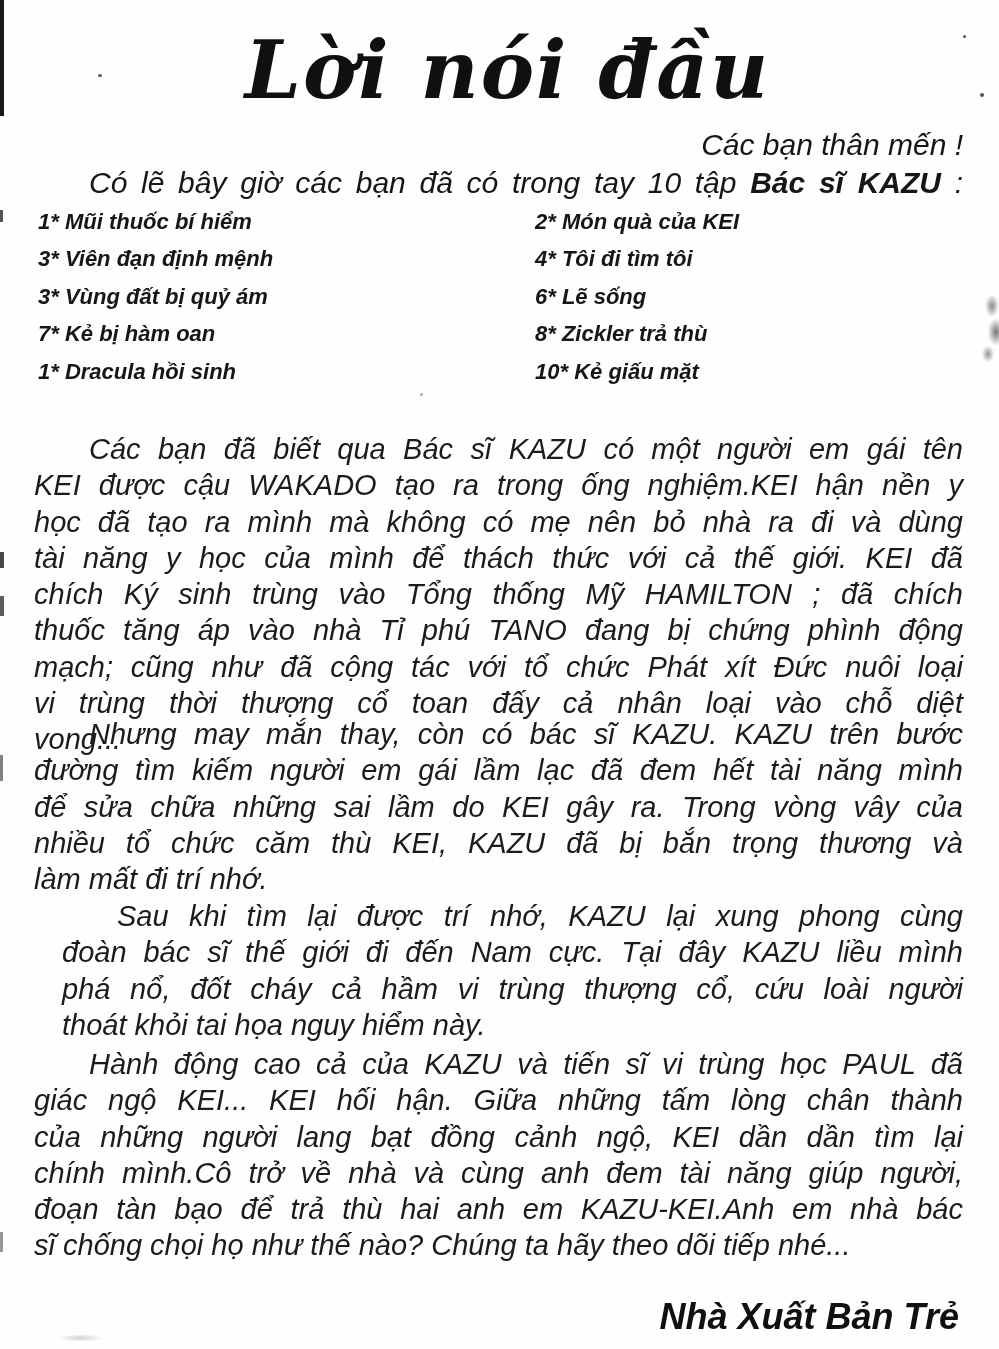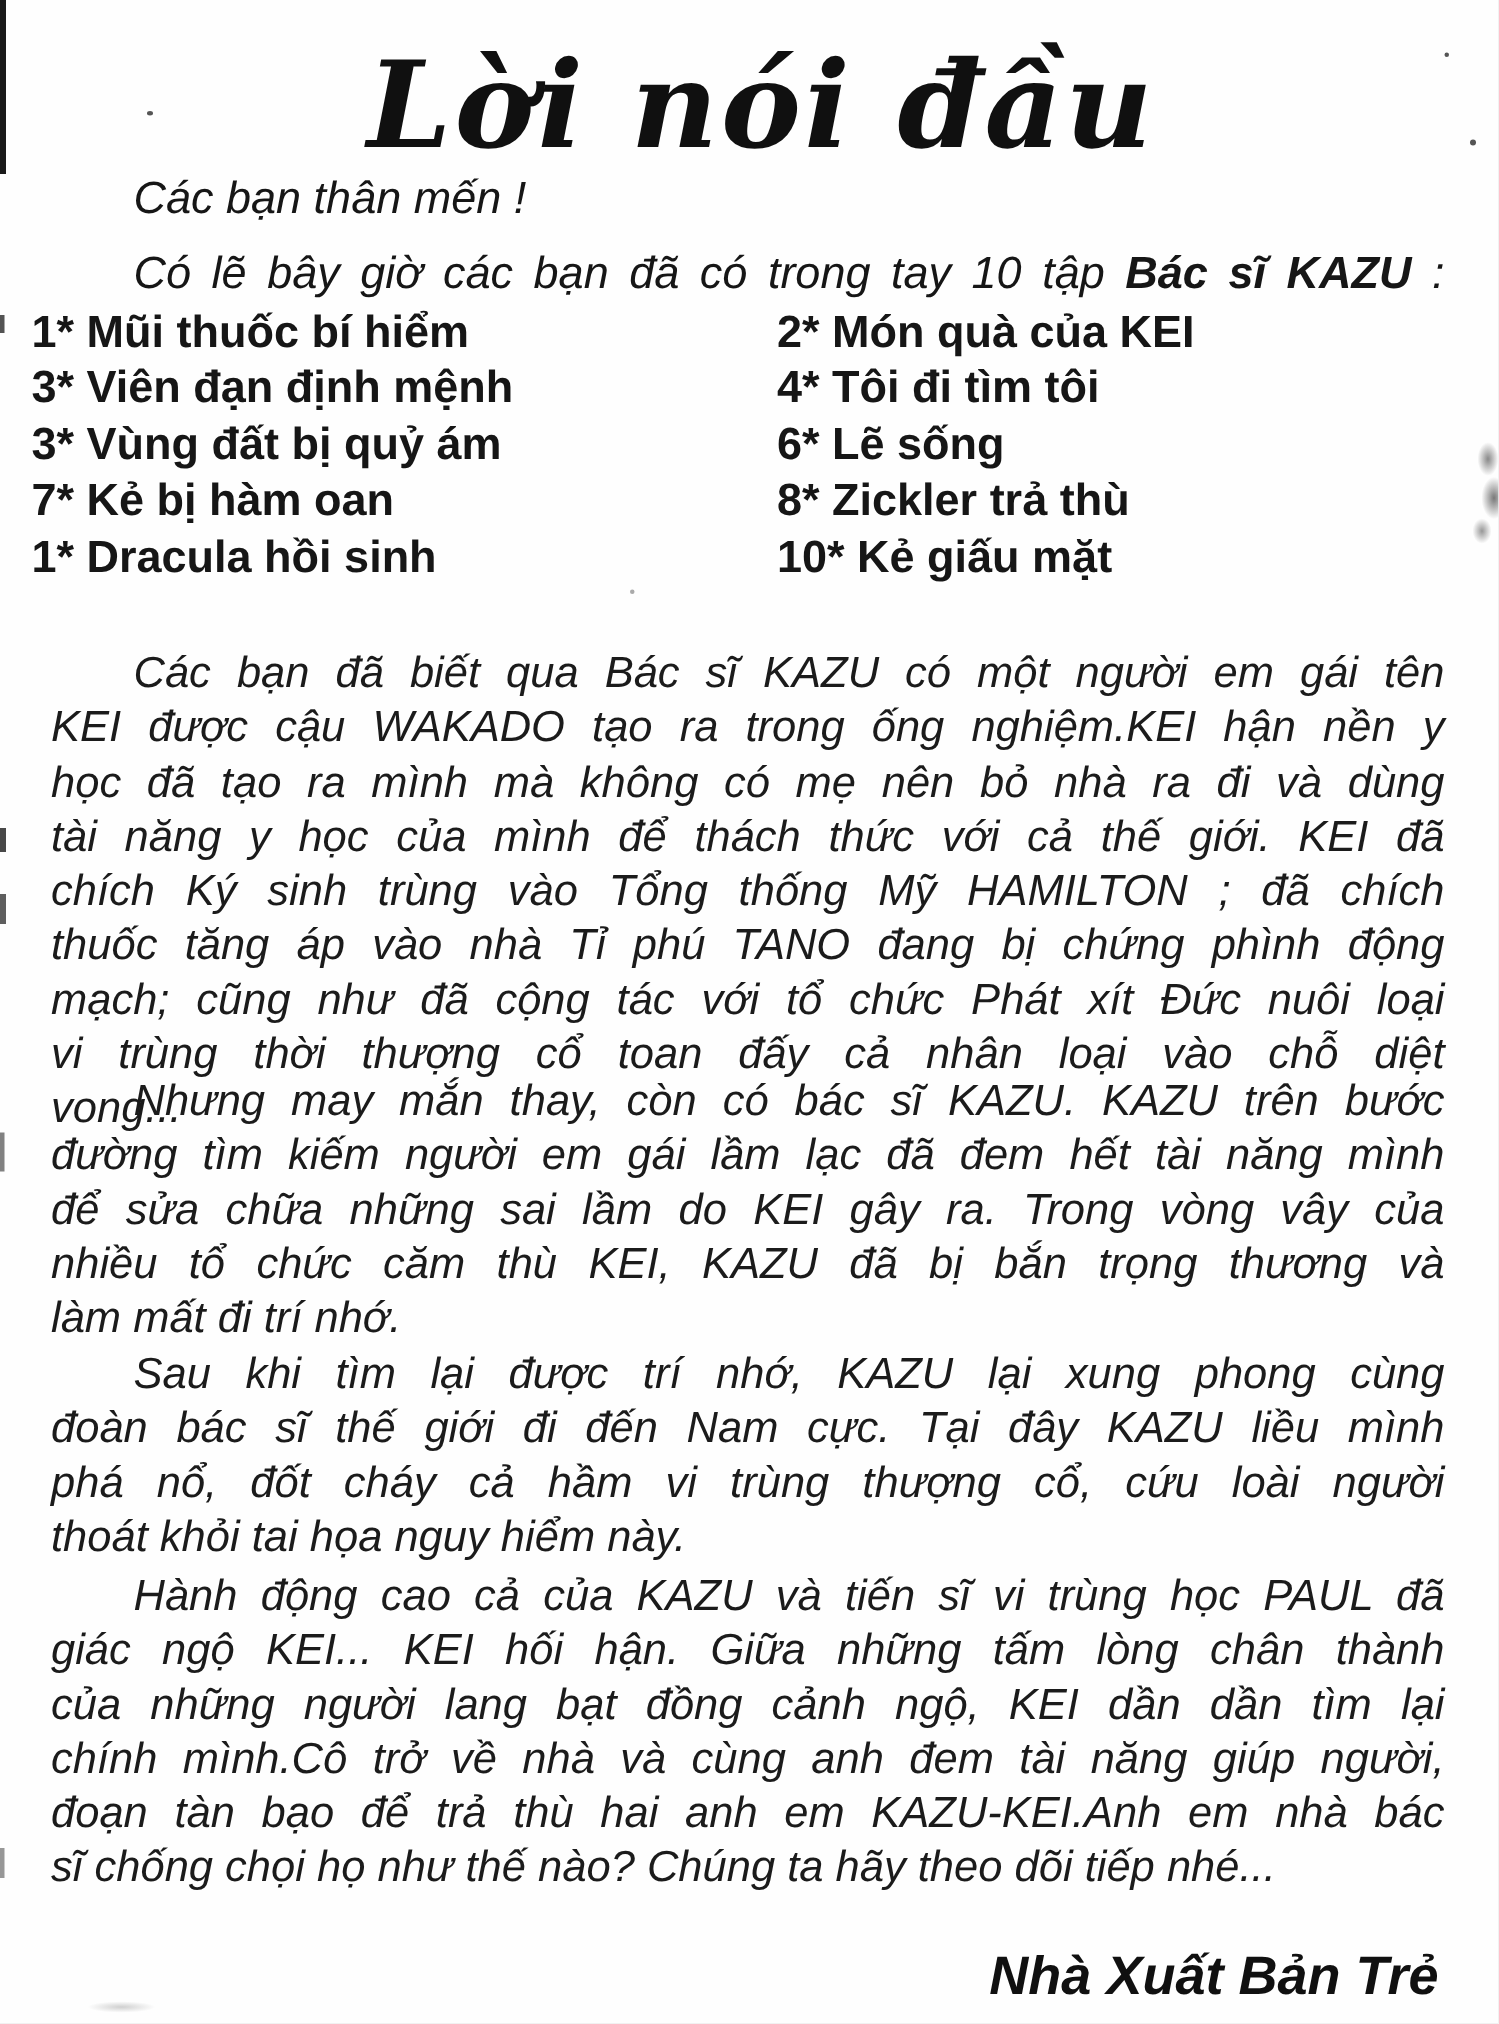--- a/index.html
+++ b/index.html
@@ -22,39 +22,39 @@
     font-size:80px;line-height:100px;
     letter-spacing:2px;
     color:#101010;
   }
   
   .intro{
     position:absolute;left:34px;right:36px;
     font-style:italic;font-size:30px;line-height:37px;
     white-space:nowrap;
   }
-  .intro.l1{top:114px;padding-left:55px;}
+  .intro.l1{top:126px;padding-left:55px;text-align:right;}
   .intro.l2{top:164px;padding-left:55px;white-space:normal;text-align:justify;text-align-last:justify;}
   .intro .b{font-weight:bold;}
   
   .volumes{
-    position:absolute;top:203px;left:21px;right:30px;
-    font-weight:bold;
-    font-size:30px;line-height:37.4px;
+    position:absolute;top:203px;left:38px;right:30px;
+    font-style:italic;font-weight:bold;
+    font-size:22px;line-height:37.4px;
   }
   .vrow{display:grid;grid-template-columns:497px 1fr;}
   
   .para{
     position:absolute;left:34px;right:36px;
     font-style:italic;font-size:29px;line-height:36.3px;
     color:#1b1b1b;
   }
   .para.p1{top:390px;margin-top:41px;}
   .para.p2{top:716px;}
-  .para.p3{top:898px;}
+  .para.p3{top:898px;margin-left:28px;}
   .para.p4{top:1046px;}
   .line{text-align:justify;text-align-last:justify;}
   .line.first{padding-left:55px;}
   .line.last{text-align:left;text-align-last:left;}
   
   .publisher{
     position:absolute;top:1297px;right:40px;
     font-style:italic;font-weight:bold;
     font-size:36px;line-height:40px;
     color:#101010;

